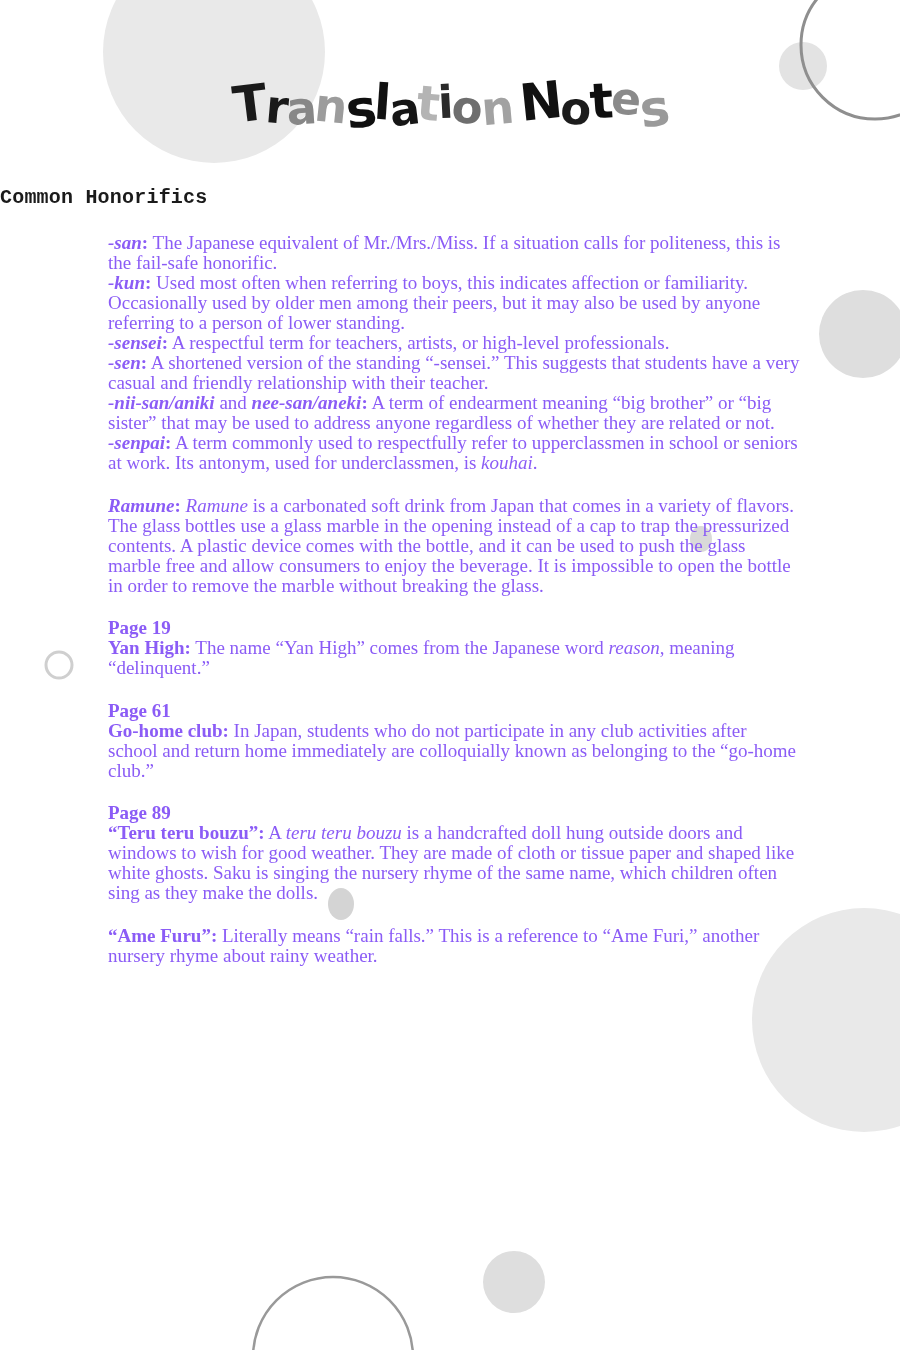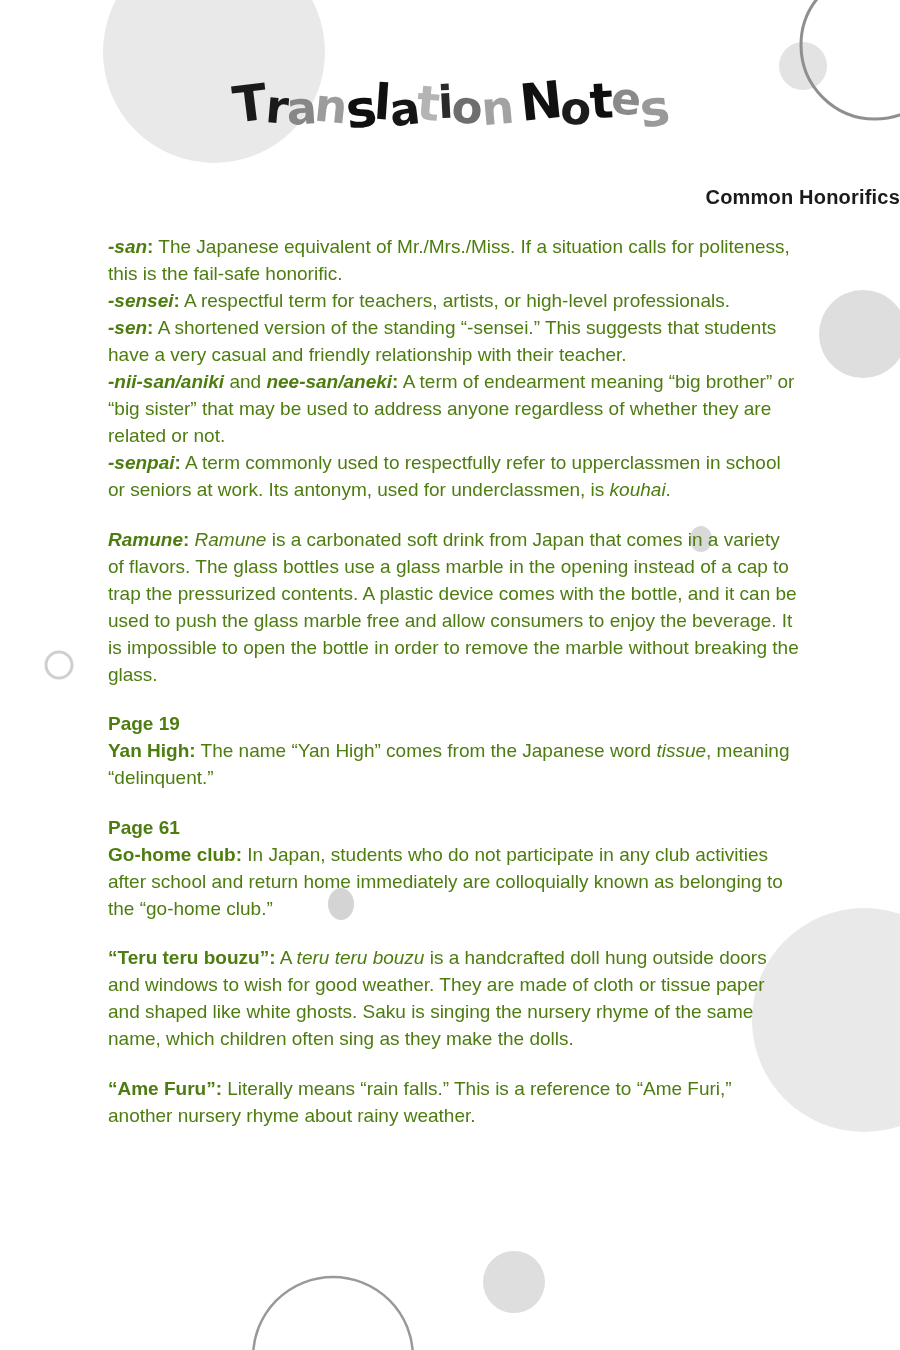--- a/index.html
+++ b/index.html
@@ -12,27 +12,28 @@
   .big-title{
     position:absolute;top:72px;left:0;width:100%;z-index:2;
     text-align:center;
     font-family:"DejaVu Sans",sans-serif;
     font-weight:800;font-size:50px;letter-spacing:-2px;
     margin:0;
   }
   .tl{display:inline-block;white-space:pre;}
   .subhead{
     position:absolute;top:186px;left:0;width:100%;z-index:2;
-    text-align:right;margin:0;
+    text-align:left;margin:0;
     font-size:20px;font-weight:bold;color:#1b1b1b;
     letter-spacing:0.2px;
+    font-family:Liberation Mono, monospace;
   }
   .content{
     position:absolute;left:108px;top:233px;width:692px;z-index:2;
-    font-size:19px;line-height:27px;color:#4d7c0f;
+    font-size:19px;line-height:20px;color:#8b5cf6;font-family:Liberation Serif, serif;
   }
   .sec{margin-top:22.5px;}
   .sec:first-child{margin-top:0;}
   .sec-label{font-weight:bold;}
   .para{margin:0;}
   .seg{font-weight:normal;font-style:normal;}
   .seg-b{font-weight:bold;}
   .seg-i{font-style:italic;}
   .seg-bi{font-weight:bold;font-style:italic;}
 </style>
@@ -52,35 +53,37 @@
   <circle cx="333" cy="1357" r="80" fill="none" stroke="#999999" stroke-width="2.5"></circle>
 </svg>
 
 <h1 class="big-title"><span class="tl" style="color: rgb(26, 26, 26); font-size: 50px; transform: rotate(-7deg) translateY(1px);">T</span><span class="tl" style="color: rgb(26, 26, 26); font-size: 46px; transform: rotate(5deg) translateY(3px);">r</span><span class="tl" style="color: rgb(135, 135, 135); font-size: 45px; transform: rotate(-4deg) translateY(4px);">a</span><span class="tl" style="color: rgb(156, 156, 156); font-size: 46px; transform: rotate(6deg) translateY(2px);">n</span><span class="tl" style="color: rgb(15, 15, 15); font-size: 52px; transform: rotate(-6deg) translateY(7px);">s</span><span class="tl" style="color: rgb(17, 17, 17); font-size: 49px; transform: rotate(4deg) translateY(-1px);">l</span><span class="tl" style="color: rgb(22, 22, 22); font-size: 45px; transform: rotate(-7deg) translateY(5px);">a</span><span class="tl" style="color: rgb(180, 180, 180); font-size: 48px; transform: rotate(5deg) translateY(0px);">t</span><span class="tl" style="color: rgb(42, 42, 42); font-size: 45px; transform: rotate(-3deg) translateY(-2px);">i</span><span class="tl" style="color: rgb(110, 110, 110); font-size: 45px; transform: rotate(4deg) translateY(3px);">o</span><span class="tl" style="color: rgb(162, 162, 162); font-size: 46px; transform: rotate(-5deg) translateY(4px);">n</span><span class="tl" style="color: rgb(0, 0, 0); font-size: 30px; transform: rotate(0deg) translateY(0px);"> </span><span class="tl" style="color: rgb(17, 17, 17); font-size: 51px; transform: rotate(-6deg) translateY(-1px);">N</span><span class="tl" style="color: rgb(28, 28, 28); font-size: 45px; transform: rotate(5deg) translateY(4px);">o</span><span class="tl" style="color: rgb(15, 15, 15); font-size: 49px; transform: rotate(-4deg) translateY(-2px);">t</span><span class="tl" style="color: rgb(138, 138, 138); font-size: 44px; transform: rotate(6deg) translateY(-6px);">e</span><span class="tl" style="color: rgb(154, 154, 154); font-size: 50px; transform: rotate(-7deg) translateY(6px);">s</span></h1>
 
 <h2 class="subhead">Common Honorifics</h2>
 
 <div class="content">
     <div class="sec">
       <p class="para"><span class="seg-bi">-san</span><span class="seg-b">:</span><span class="seg"> The Japanese equivalent of Mr./Mrs./Miss. If a situation calls for politeness, this is the fail-safe honorific.</span></p>
+      <p class="para"><span class="seg-bi">-kun</span><span class="seg-b">:</span><span class="seg"> Used most often when referring to boys, this indicates affection or familiarity. Occasionally used by older men among their peers, but it may also be used by anyone referring to a person of lower standing.</span></p>
       <p class="para"><span class="seg-bi">-sensei</span><span class="seg-b">:</span><span class="seg"> A respectful term for teachers, artists, or high-level professionals.</span></p>
       <p class="para"><span class="seg-bi">-sen</span><span class="seg-b">:</span><span class="seg"> A shortened version of the standing “-sensei.” This suggests that students have a very casual and friendly relationship with their teacher.</span></p>
       <p class="para"><span class="seg-bi">-nii-san/aniki</span><span class="seg"> and </span><span class="seg-bi">nee-san/aneki</span><span class="seg-b">:</span><span class="seg"> A term of endearment meaning “big brother” or “big sister” that may be used to address anyone regardless of whether they are related or not.</span></p>
       <p class="para"><span class="seg-bi">-senpai</span><span class="seg-b">:</span><span class="seg"> A term commonly used to respectfully refer to upperclassmen in school or seniors at work. Its antonym, used for underclassmen, is </span><span class="seg-i">kouhai</span><span class="seg">.</span></p>
     </div>
     <div class="sec">
       <p class="para"><span class="seg-bi">Ramune</span><span class="seg-b">:</span><span class="seg"> </span><span class="seg-i">Ramune</span><span class="seg"> is a carbonated soft drink from Japan that comes in a variety of flavors. The glass bottles use a glass marble in the opening instead of a cap to trap the pressurized contents. A plastic device comes with the bottle, and it can be used to push the glass marble free and allow consumers to enjoy the beverage. It is impossible to open the bottle in order to remove the marble without breaking the glass.</span></p>
     </div>
     <div class="sec">
       <div class="sec-label">Page 19</div>
-      <p class="para"><span class="seg-b">Yan High:</span><span class="seg"> The name “Yan High” comes from the Japanese word </span><span class="seg-i">tissue</span><span class="seg">, meaning “delinquent.”</span></p>
+      <p class="para"><span class="seg-b">Yan High:</span><span class="seg"> The name “Yan High” comes from the Japanese word </span><span class="seg-i">reason</span><span class="seg">, meaning “delinquent.”</span></p>
     </div>
     <div class="sec">
       <div class="sec-label">Page 61</div>
       <p class="para"><span class="seg-b">Go-home club:</span><span class="seg"> In Japan, students who do not participate in any club activities after school and return home immediately are colloquially known as belonging to the “go-home club.”</span></p>
     </div>
     <div class="sec">
+      <div class="sec-label">Page 89</div>
       <p class="para"><span class="seg-b">“Teru teru bouzu”:</span><span class="seg"> A </span><span class="seg-i">teru teru bouzu</span><span class="seg"> is a handcrafted doll hung outside doors and windows to wish for good weather. They are made of cloth or tissue paper and shaped like white ghosts. Saku is singing the nursery rhyme of the same name, which children often sing as they make the dolls.</span></p>
     </div>
     <div class="sec">
       <p class="para"><span class="seg-b">“Ame Furu”:</span><span class="seg"> Literally means “rain falls.” This is a reference to “Ame Furi,” another nursery rhyme about rainy weather.</span></p>
     </div>
   </div>
 
 </body></html>

